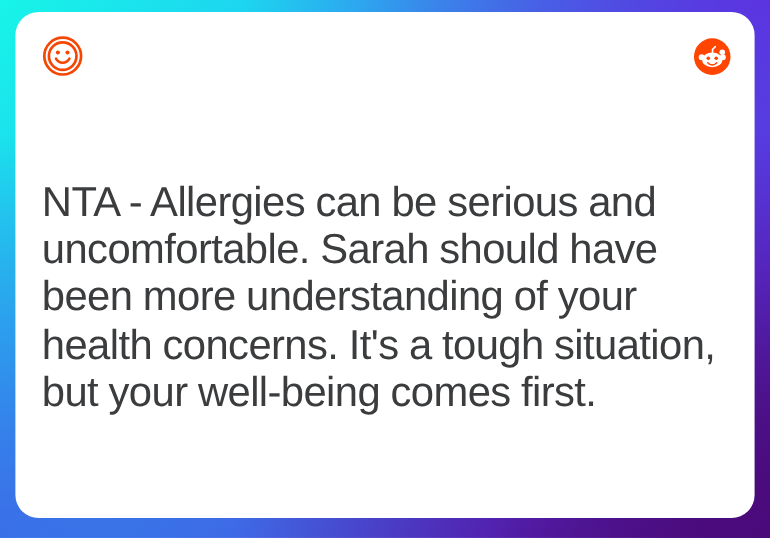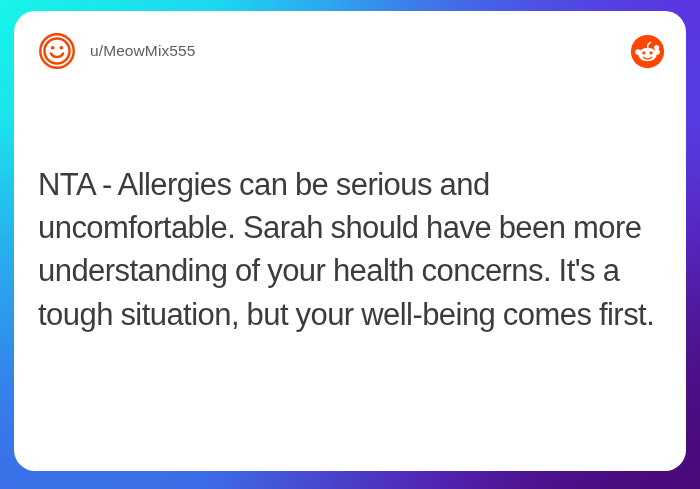--- a/index.html
+++ b/index.html
@@ -79,21 +79,21 @@
     display: block;
   }
 
   
   .post-body {
     position: absolute;
     left: 24px;
     top: 152px;
     width: 620px;
     font-family: "Liberation Sans", sans-serif;
-    font-size: 31px;
+    font-size: 38px;
     line-height: 43.2px;
     font-weight: 400;
     color: #3A3C3E;
     letter-spacing: -0.55px;
     word-spacing: -0.5px;
     white-space: pre-wrap;
   }
 </style>
 </head>
 <body>
@@ -107,21 +107,20 @@
       <span class="avatar-wrap">
         <svg class="avatar" viewBox="0 0 40 40" xmlns="http://www.w3.org/2000/svg">
           <circle cx="20" cy="20" r="17.6" fill="none" stroke="#F54703" stroke-width="2.6"></circle>
           <circle cx="20" cy="20" r="13.2" fill="none" stroke="#F54703" stroke-width="2.6"></circle>
           <circle cx="15.4" cy="16.6" r="1.95" fill="#F54703"></circle>
           <circle cx="24.6" cy="16.6" r="1.95" fill="#F54703"></circle>
           <path d="M13.6 22.5 A7.2 7.2 0 0 0 26.4 22.5" fill="none" stroke="#F54703" stroke-width="2.5" stroke-linecap="round"></path>
         </svg>
       </span>
 
-      <span class="username">u/MeowMix555</span>
 
       <span class="header-spacer"></span>
 
       <svg class="reddit-logo" viewBox="0 0 40 40" xmlns="http://www.w3.org/2000/svg">
         <circle cx="20" cy="20" r="19" fill="#FF4500"></circle>
         <g fill="#FFFFFF">
           <ellipse cx="20" cy="23.4" rx="10.6" ry="7.6"></ellipse>
           <circle cx="30.4" cy="15.4" r="2.9"></circle>
           <circle cx="9.0" cy="20.6" r="3.1"></circle>
           <circle cx="31.0" cy="20.6" r="3.1"></circle>

